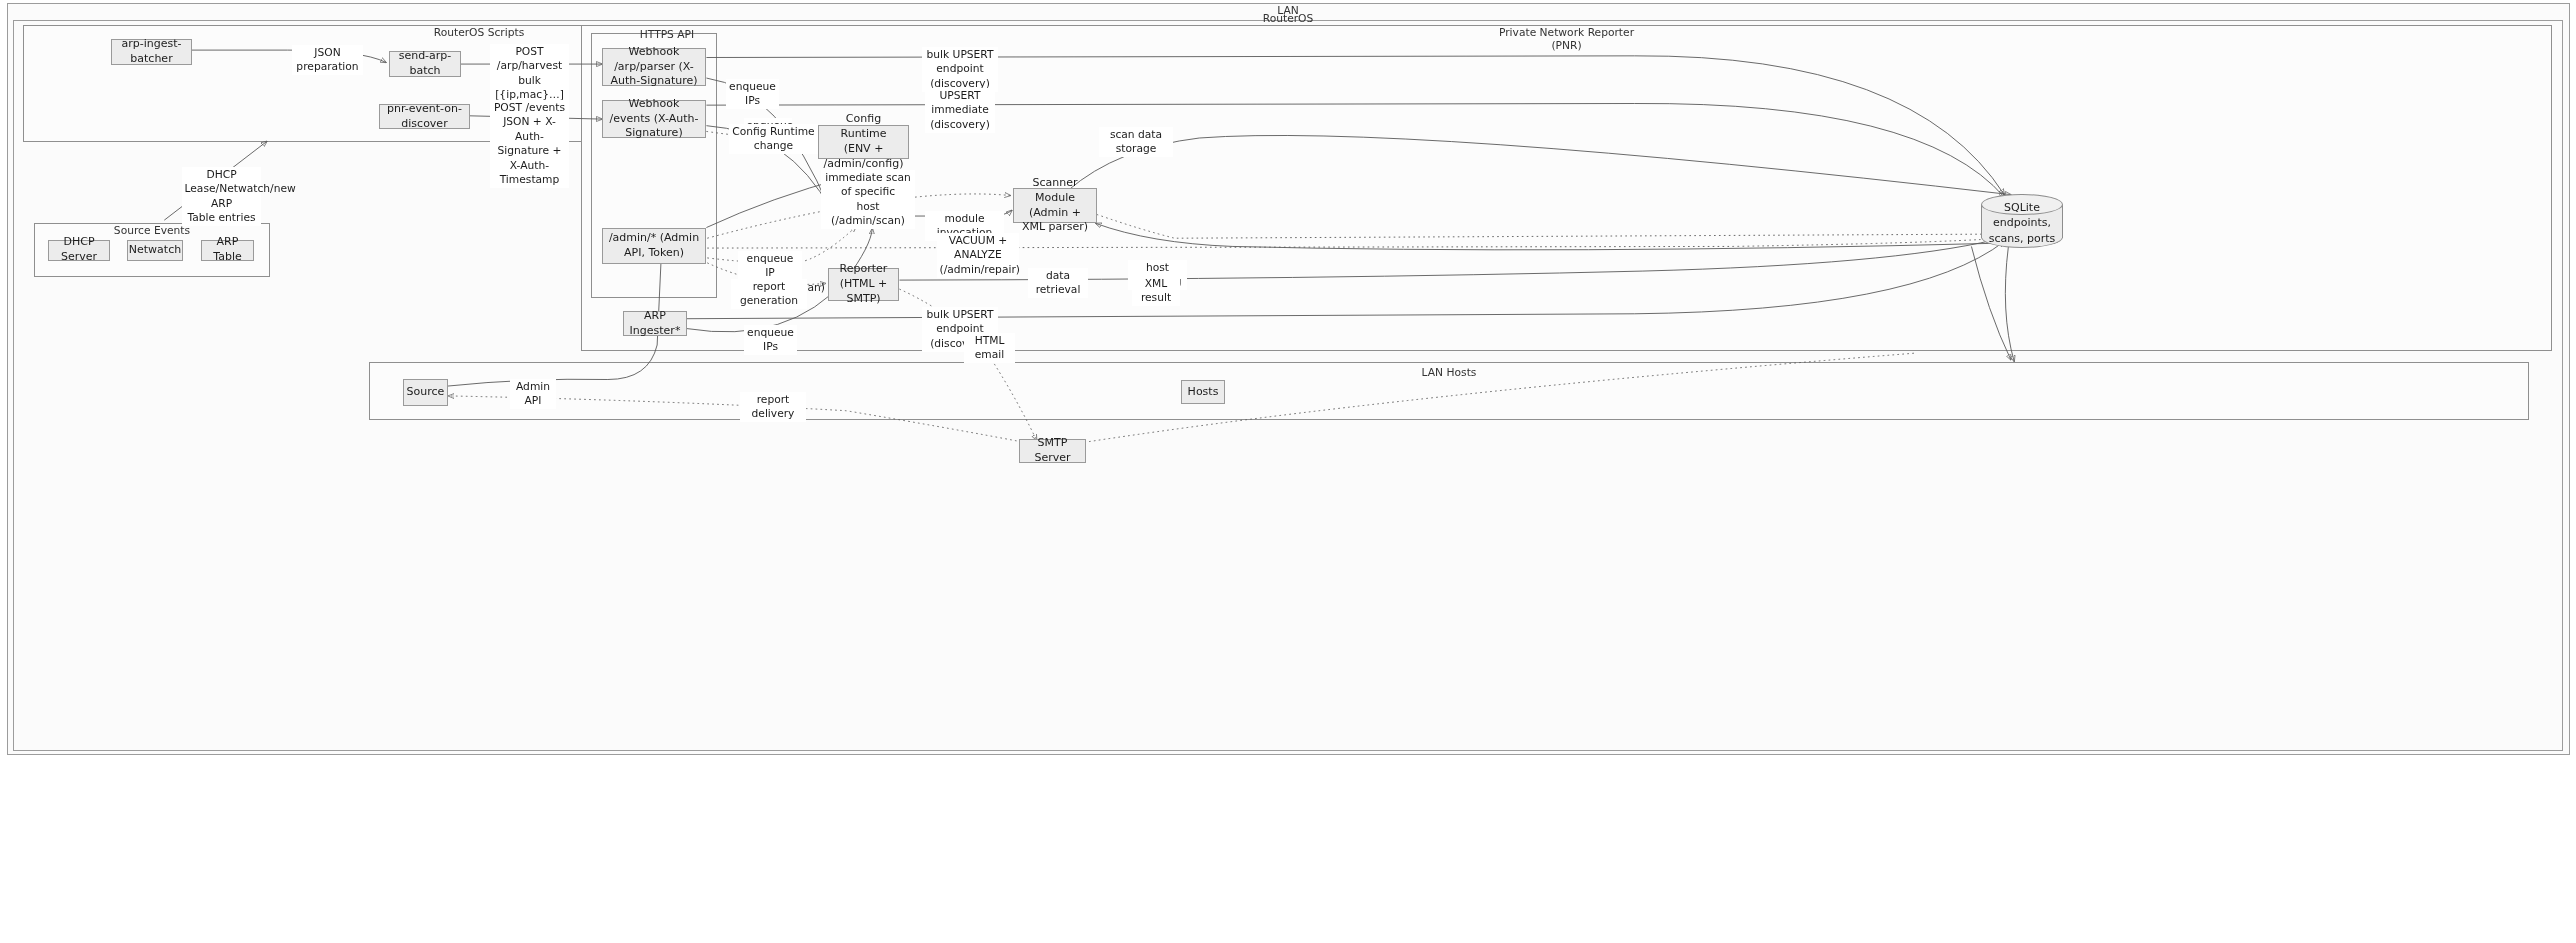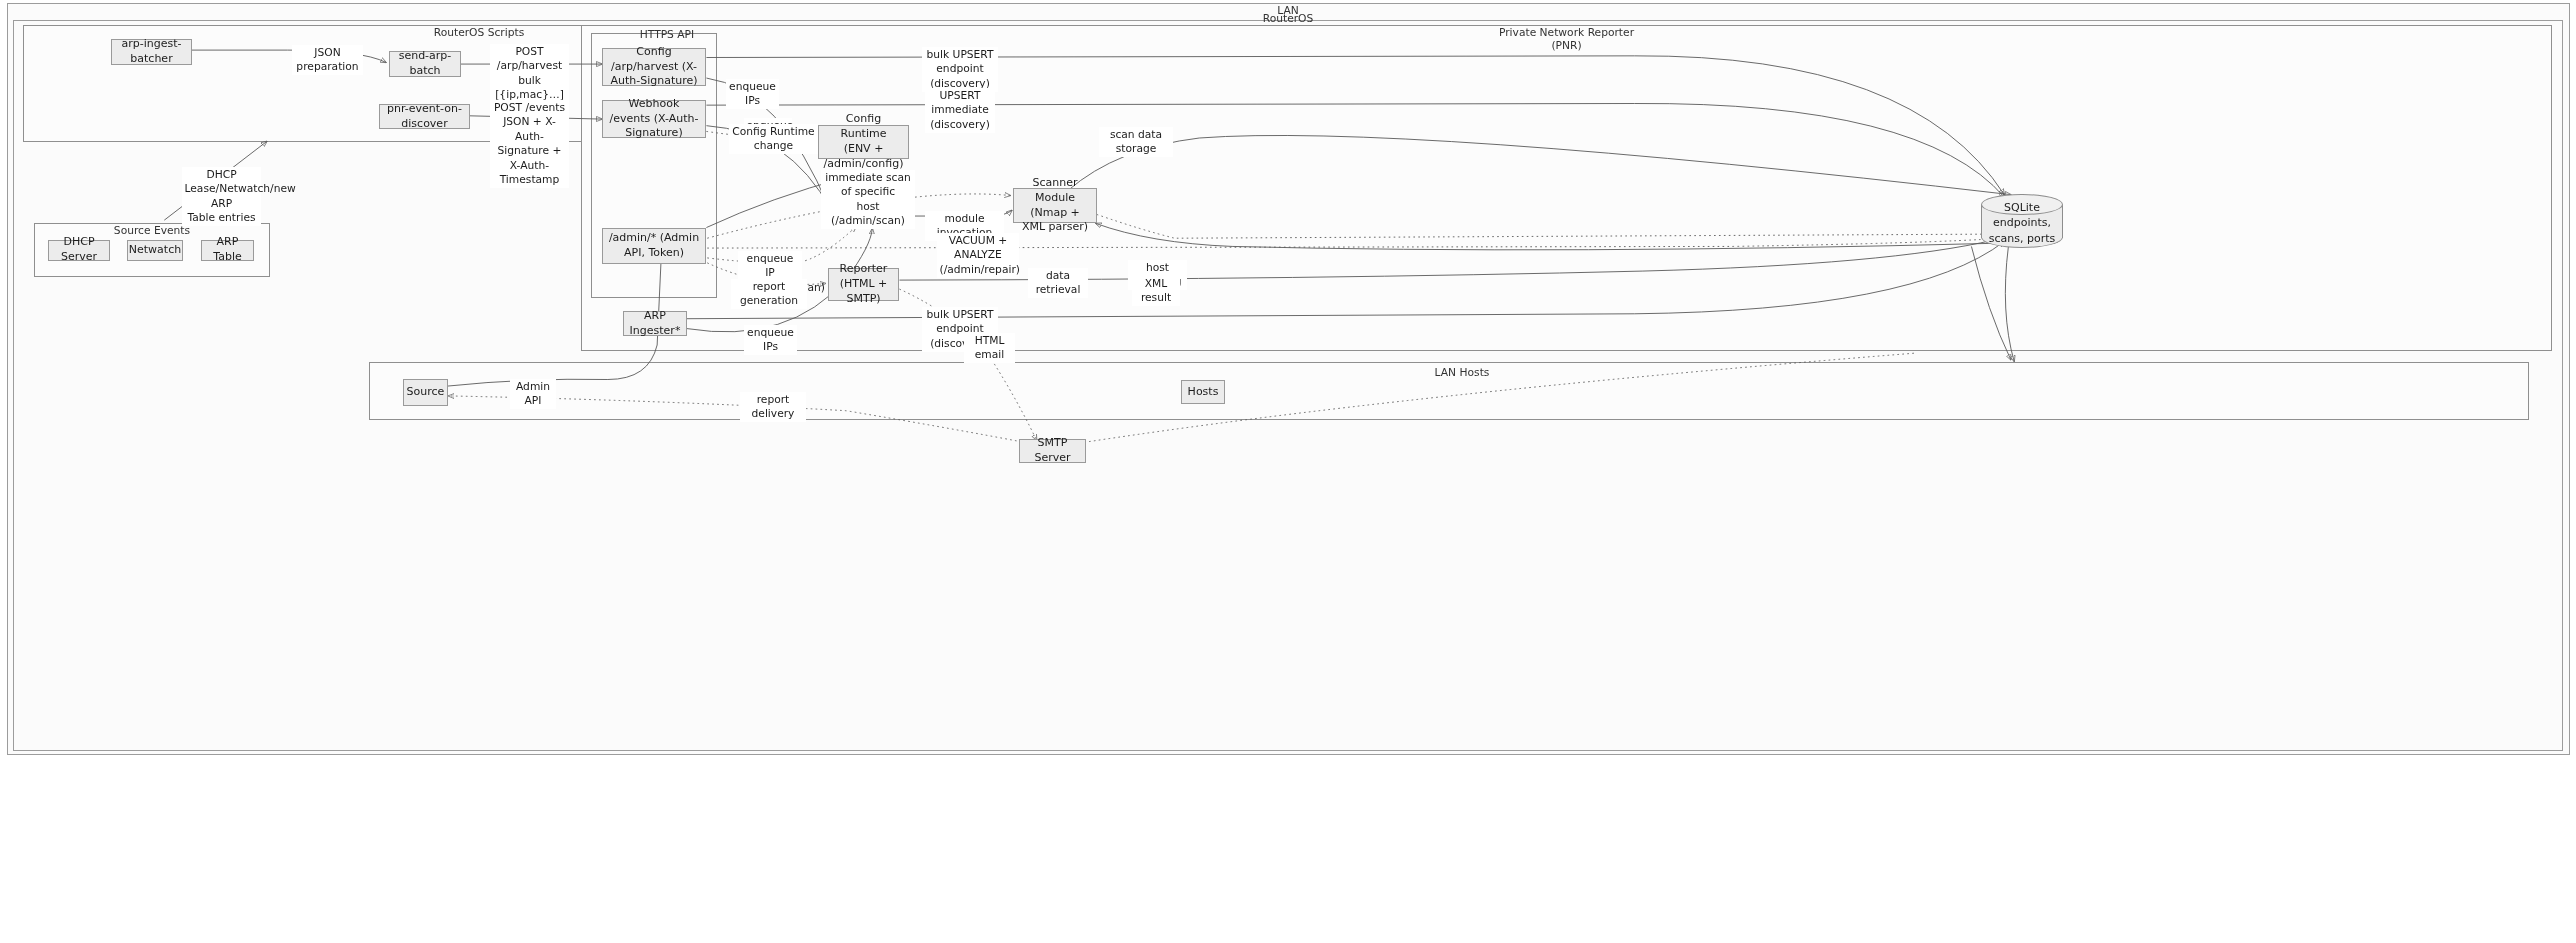--- a/index.html
+++ b/index.html
@@ -137,21 +137,21 @@
   </div>
   <div class="cluster-title" style="left:581px; top:26px; width:1971px;">Private Network Reporter
 (PNR)</div>
 
   <div class="cluster inner" style="left:591px; top:33px; width:126px; height:265px;">
   </div>
   <div class="cluster-title" style="left:591px; top:28px; width:152px;">HTTPS API</div>
 
   <div class="cluster inner" style="left:369px; top:362px; width:2160px; height:58px;">
   </div>
-  <div class="cluster-title" style="left:382px; top:366px; width:2160px;">LAN Hosts</div>
+  <div class="cluster-title" style="left:369px; top:366px; width:2160px;">LAN Hosts</div>
 
   <svg class="edges" viewBox="0 0 3136 1148">
     <defs>
       <marker id="arrow" viewBox="0 0 10 10" refX="9" refY="5" markerWidth="7" markerHeight="7" orient="auto-start-reverse">
         <path d="M 0 1 L 10 5 L 0 9 z" fill="#5a5a5a" stroke="none"></path>
       </marker>
     </defs>
 
     <path d="M 233 61 L 350 61 Q 440 61 470 76" marker-end="url(#arrow)"></path>
 
@@ -211,33 +211,33 @@
   <div class="node" style="left:111px; top:39px; width:81px; height:25.5px;">arp-ingest-batcher</div>
 
   <div class="node" style="left:389px; top:51px; width:72px; height:26px;">send-arp-batch</div>
 
   <div class="node" style="left:379px; top:104px; width:91px; height:25px;">pnr-event-on-discover</div>
 
   <div class="node" style="left:48px; top:240px; width:62px; height:20.5px;">DHCP Server</div>
   <div class="node" style="left:127px; top:240px; width:56px; height:20.5px;">Netwatch</div>
   <div class="node" style="left:201px; top:240px; width:53px; height:20.5px;">ARP Table</div>
 
-  <div class="node" style="left:602px; top:48px; width:104px; height:38px;">Config /arp/harvest (X-Auth-Signature)</div>
+  <div class="node" style="left:602px; top:48px; width:104px; height:38px;">Webhook /arp/parser (X-Auth-Signature)</div>
 
   <div class="node" style="left:602px; top:100px; width:104px; height:38px;">Webhook /events (X-Auth-Signature)</div>
 
   <div class="node" style="left:602px; top:228px; width:104px; height:36px;">/admin/* (Admin API, Token)</div>
 
   <div class="node" style="left:818px; top:125px; width:91px; height:34px;">Config Runtime
 (ENV + /admin/config)</div>
 
   <div class="node" style="left:830px; top:205px; width:64px; height:24px;">Worker Pool</div>
 
   <div class="node" style="left:1013px; top:188px; width:84px; height:35px;">Scanner Module
-(Nmap + XML parser)</div>
+(Admin + XML parser)</div>
 
   <div class="node" style="left:828px; top:268px; width:71px; height:33px;">Reporter
 (HTML + SMTP)</div>
 
   <div class="node" style="left:623px; top:311px; width:64px; height:25px;">ARP Ingester*</div>
 
   <div class="cylinder" style="left:1981px; top:194px; width:82px; height:54px;padding-left:41px;">
     <div class="cyl-body"></div>
     <div class="cyl-top"></div>
     <div class="cyl-label">SQLite

